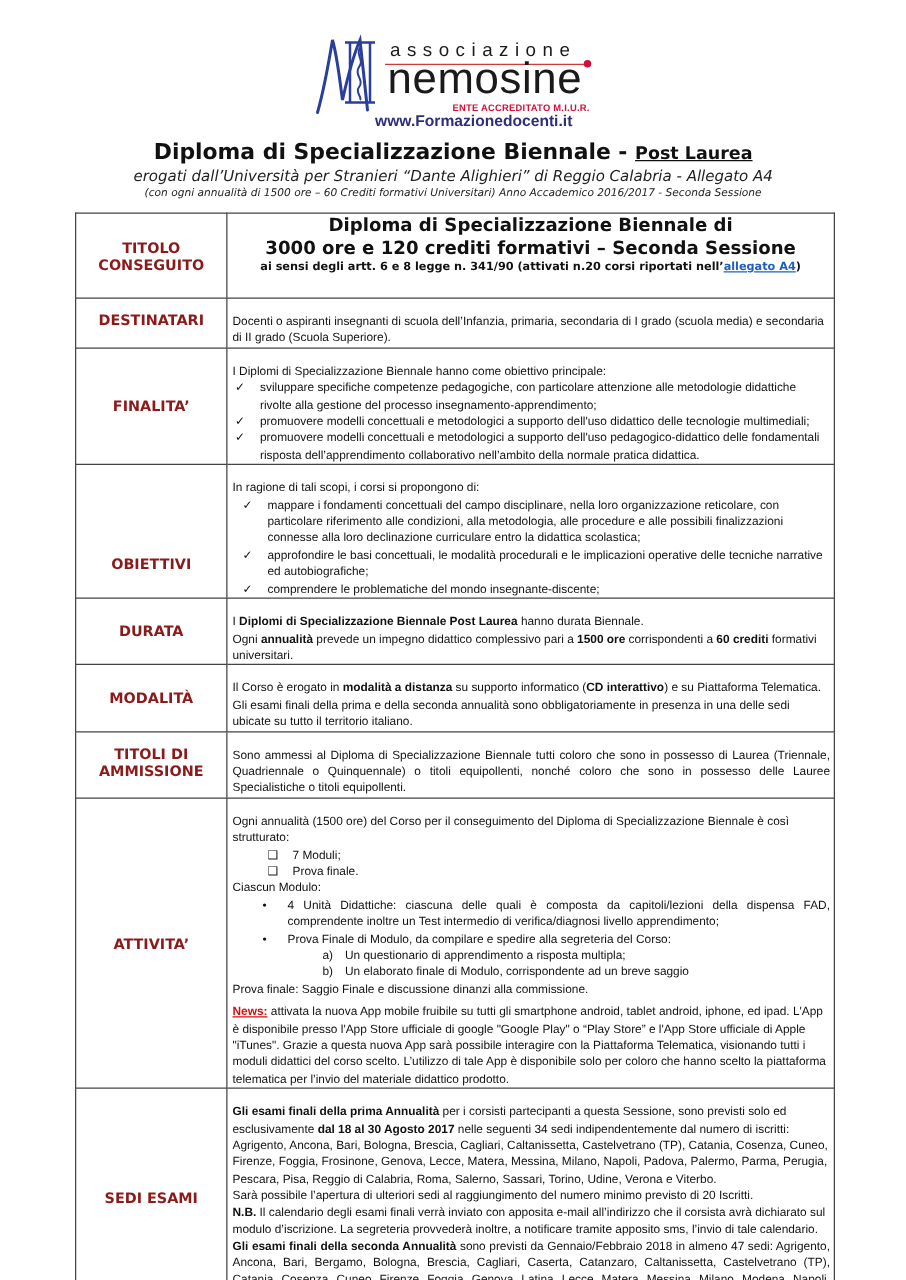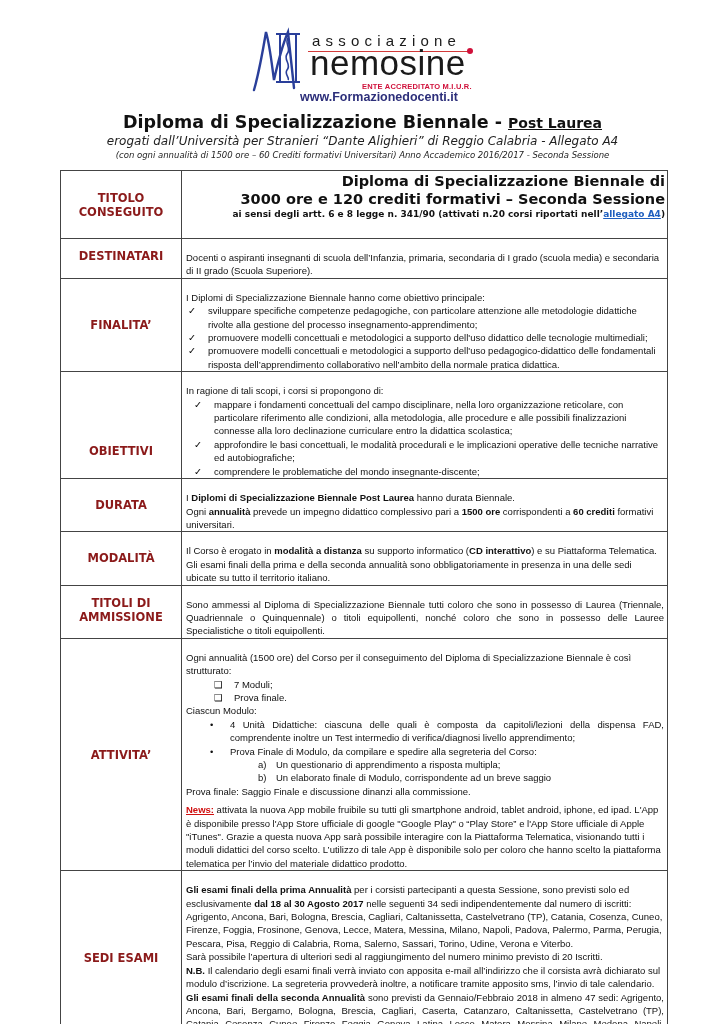--- a/index.html
+++ b/index.html
@@ -24,21 +24,21 @@
   .subnote { position: absolute; left: 0; top: 150px; width: 725px; text-align: center;
              font-family: "DejaVu Sans", sans-serif; font-style: italic; font-size: 8.5px; color: #222; }
 
   table.main { position: absolute; left: 60px; top: 170px; width: 608px; border-collapse: collapse;
                font-family: "Liberation Sans", sans-serif; font-size: 9.5px; line-height: 13.4px; }
   table.main td { border: 1px solid #444; vertical-align: top; padding: 12px 3px 0 4px; }
   table.main td.lbl { width: 116px; text-align: center; vertical-align: middle;
                       font-family: "DejaVu Sans", sans-serif; font-weight: bold; color: #8b1a1a;
                       font-size: 11.5px; line-height: 14px; padding: 10px 2px; margin-left: 10px; }
   table.main td.lbl.top { vertical-align: top; }
-  .hdr { text-align: right; font-family: "DejaVu Sans", sans-serif; font-weight: bold; padding: 1px 2px 0 2px !important; }
+  .hdr { text-align: center; font-family: "DejaVu Sans", sans-serif; font-weight: bold; padding: 1px 2px 0 2px !important; }
   .hdr .h1 { font-size: 14.5px; line-height: 18px; }
   .hdr .h3 { font-size: 9px; line-height: 12px; }
   .link { color: #1f5fbf; text-decoration: underline; }
   .red-u { color: #d01010; font-weight: bold; text-decoration: underline; }
   b { font-weight: bold; }
   .ck { display: flex; }
   .ck .mark { width: 20px; flex: 0 0 20px; padding-left: 2px; }
   .ck.ind { padding-left: 6px; }
   .sq { display: flex; padding-left: 28px; }
   .sq .mark { width: 20px; flex: 0 0 20px; }

